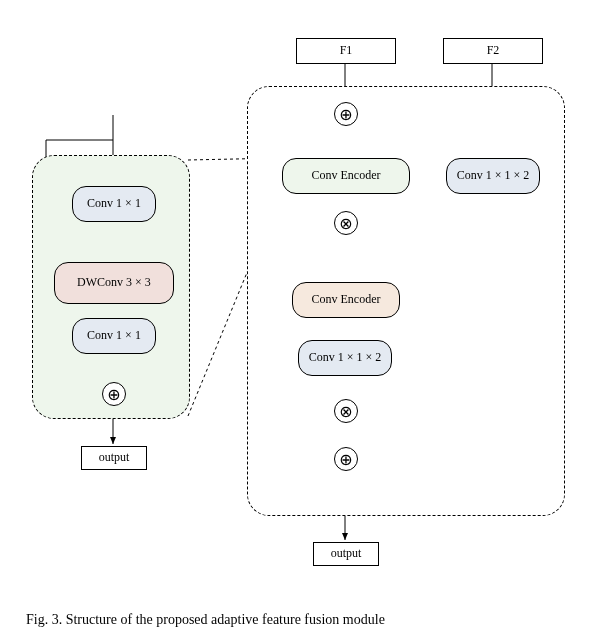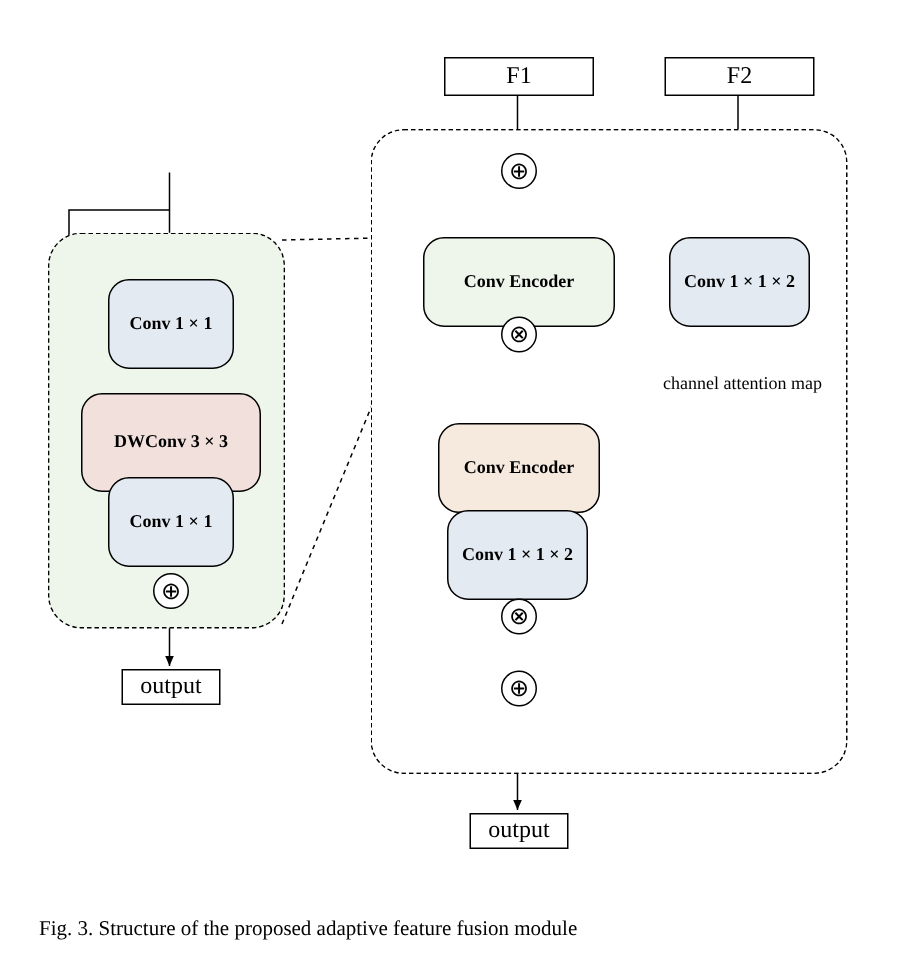--- a/index.html
+++ b/index.html
@@ -18,34 +18,33 @@
   }
   .box {
     position: absolute;
     border: 1px solid #000;
     background: #fff;
     text-align: center;
     display: flex;
     align-items: center;
     justify-content: center;
     line-height: 1.1;
-    font-size: 16px;
+    font-size: 12px;
   }
   .pill {
     position: absolute;
     border: 1px solid #000;
     border-radius: 14px;
     text-align: center;
     display: flex;
     align-items: center;
     justify-content: center;
     line-height: 1.1;
     font-size: 12px;
-    padding: 16px 6px;
-    font-weight: bold;
+    padding: 4px 6px;
   }
   .circle {
     position: absolute;
     border: 1px solid #000;
     border-radius: 50%;
     background: #fff;
     display: flex;
     align-items: center;
     justify-content: center;
     font-size: 16px;
@@ -200,21 +199,18 @@
   </div>
 
   <div class="circle" style="left:334px; top:447px; width:22px; height:22px;">
     <span>⊕</span>
   </div>
 
   <div class="box" style="left:313px; top:542px; width:64px; height:22px;">
     <span>output</span>
   </div>
 
-  <div style="position:absolute; left:442px; top:248px; width:130px; font-size:12px;">
-    <span>channel attention map</span>
-  </div>
 
   <div class="caption" style="left:26px; top:612px;">
     <span>Fig. 3.   Structure of the proposed adaptive feature fusion module</span>
   </div>
 
 </div>
 
 </body></html>

